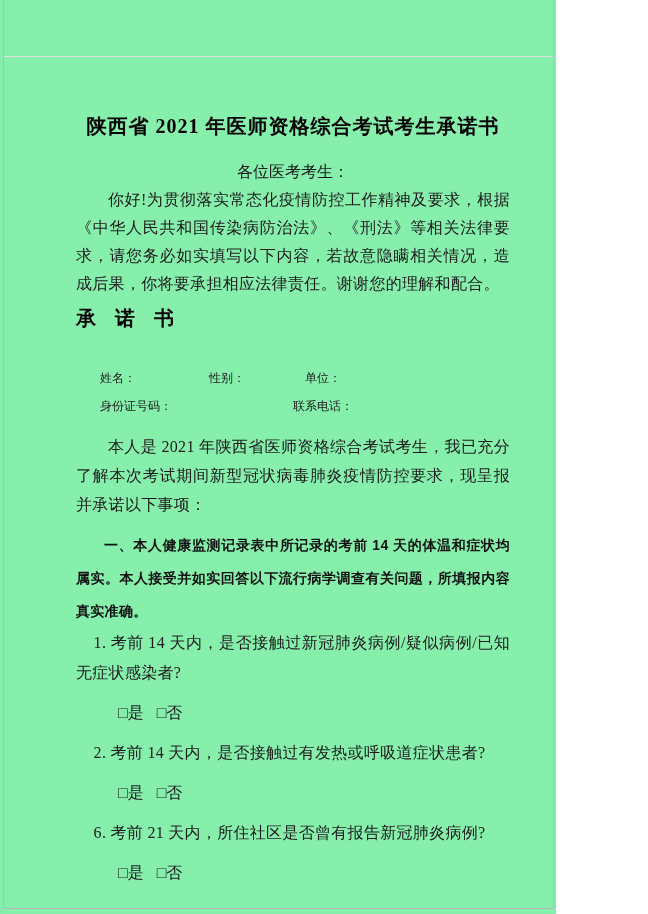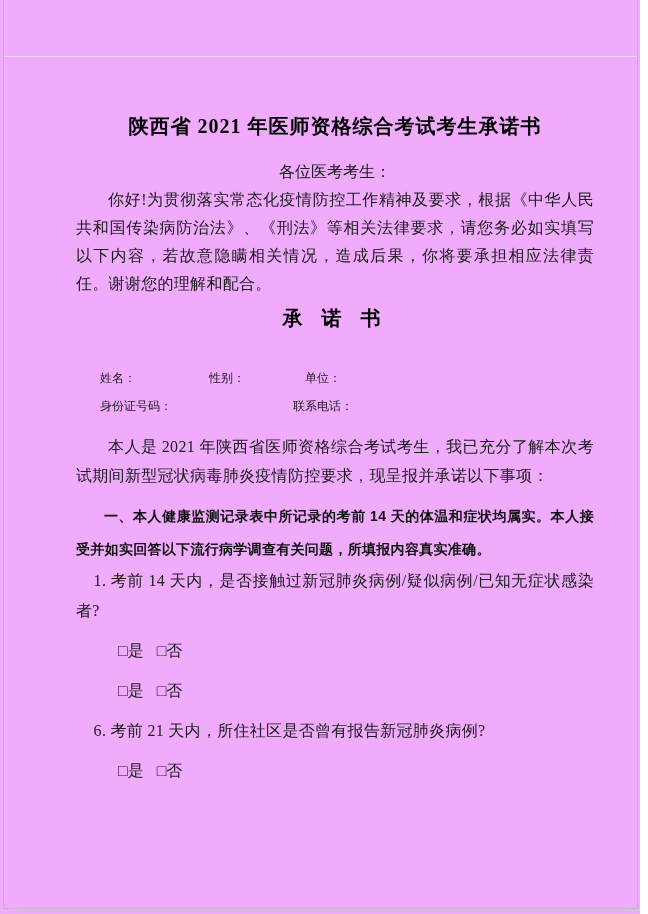--- a/index.html
+++ b/index.html
@@ -2,22 +2,22 @@
 <html><head>
 <meta charset="utf-8">
 <style>
   html, body {
     margin: 0; padding: 0;
     width: 648px; height: 914px;
     background: #ffffff;
   }
   .page {
     position: relative;
-    width: 640px; height: 914px;
-    background: #f0abfc;
+    width: 556px; height: 914px;
+    background: #86efac;
     overflow: hidden;
     font-family: "Liberation Serif", "DejaVu Serif", serif;
     color: #1b1b1b;
   }
   .frame {
     position: absolute;
     top: 0; left: 3px; right: 2px; bottom: 5px;
     border-left: 1px solid #b9b9b9;
     border-right: 1px solid #b9b9b9;
     border-bottom: 1px solid #b9b9b9;
@@ -52,21 +52,20 @@
     line-height: 28px;
     margin: 0;
     text-align: justify;
     letter-spacing: 0.3px;
   }
   .indent { text-indent: 2em; }
   .subtitle {
     font-size: 20px;
     font-weight: bold;
     color: #000000;
-    text-align: center;
     letter-spacing: 7px;
     margin: 5px 0 0 0;
     line-height: 30px;
   }
   .fields-row {
     font-size: 12px;
     line-height: 28px;
     margin: 0;
     text-indent: 2em;
   }
@@ -129,20 +128,21 @@
 
     <div class="question">
       <p class="para q-text">1. 考前 14 天内，是否接触过新冠肺炎病例/疑似病例/已知无症状感染者?</p>
       <p class="options">
         <span class="opt-yes">□是</span>
         <span class="opt-no">□否</span>
       </p>
     </div>
 
     <div class="question">
+      <p class="para q-text">2. 考前 14 天内，是否接触过有发热或呼吸道症状患者?</p>
       <p class="options">
         <span class="opt-yes">□是</span>
         <span class="opt-no">□否</span>
       </p>
     </div>
 
     <div class="question">
       <p class="para q-text">6. 考前 21 天内，所住社区是否曾有报告新冠肺炎病例?</p>
       <p class="options">
         <span class="opt-yes">□是</span>

